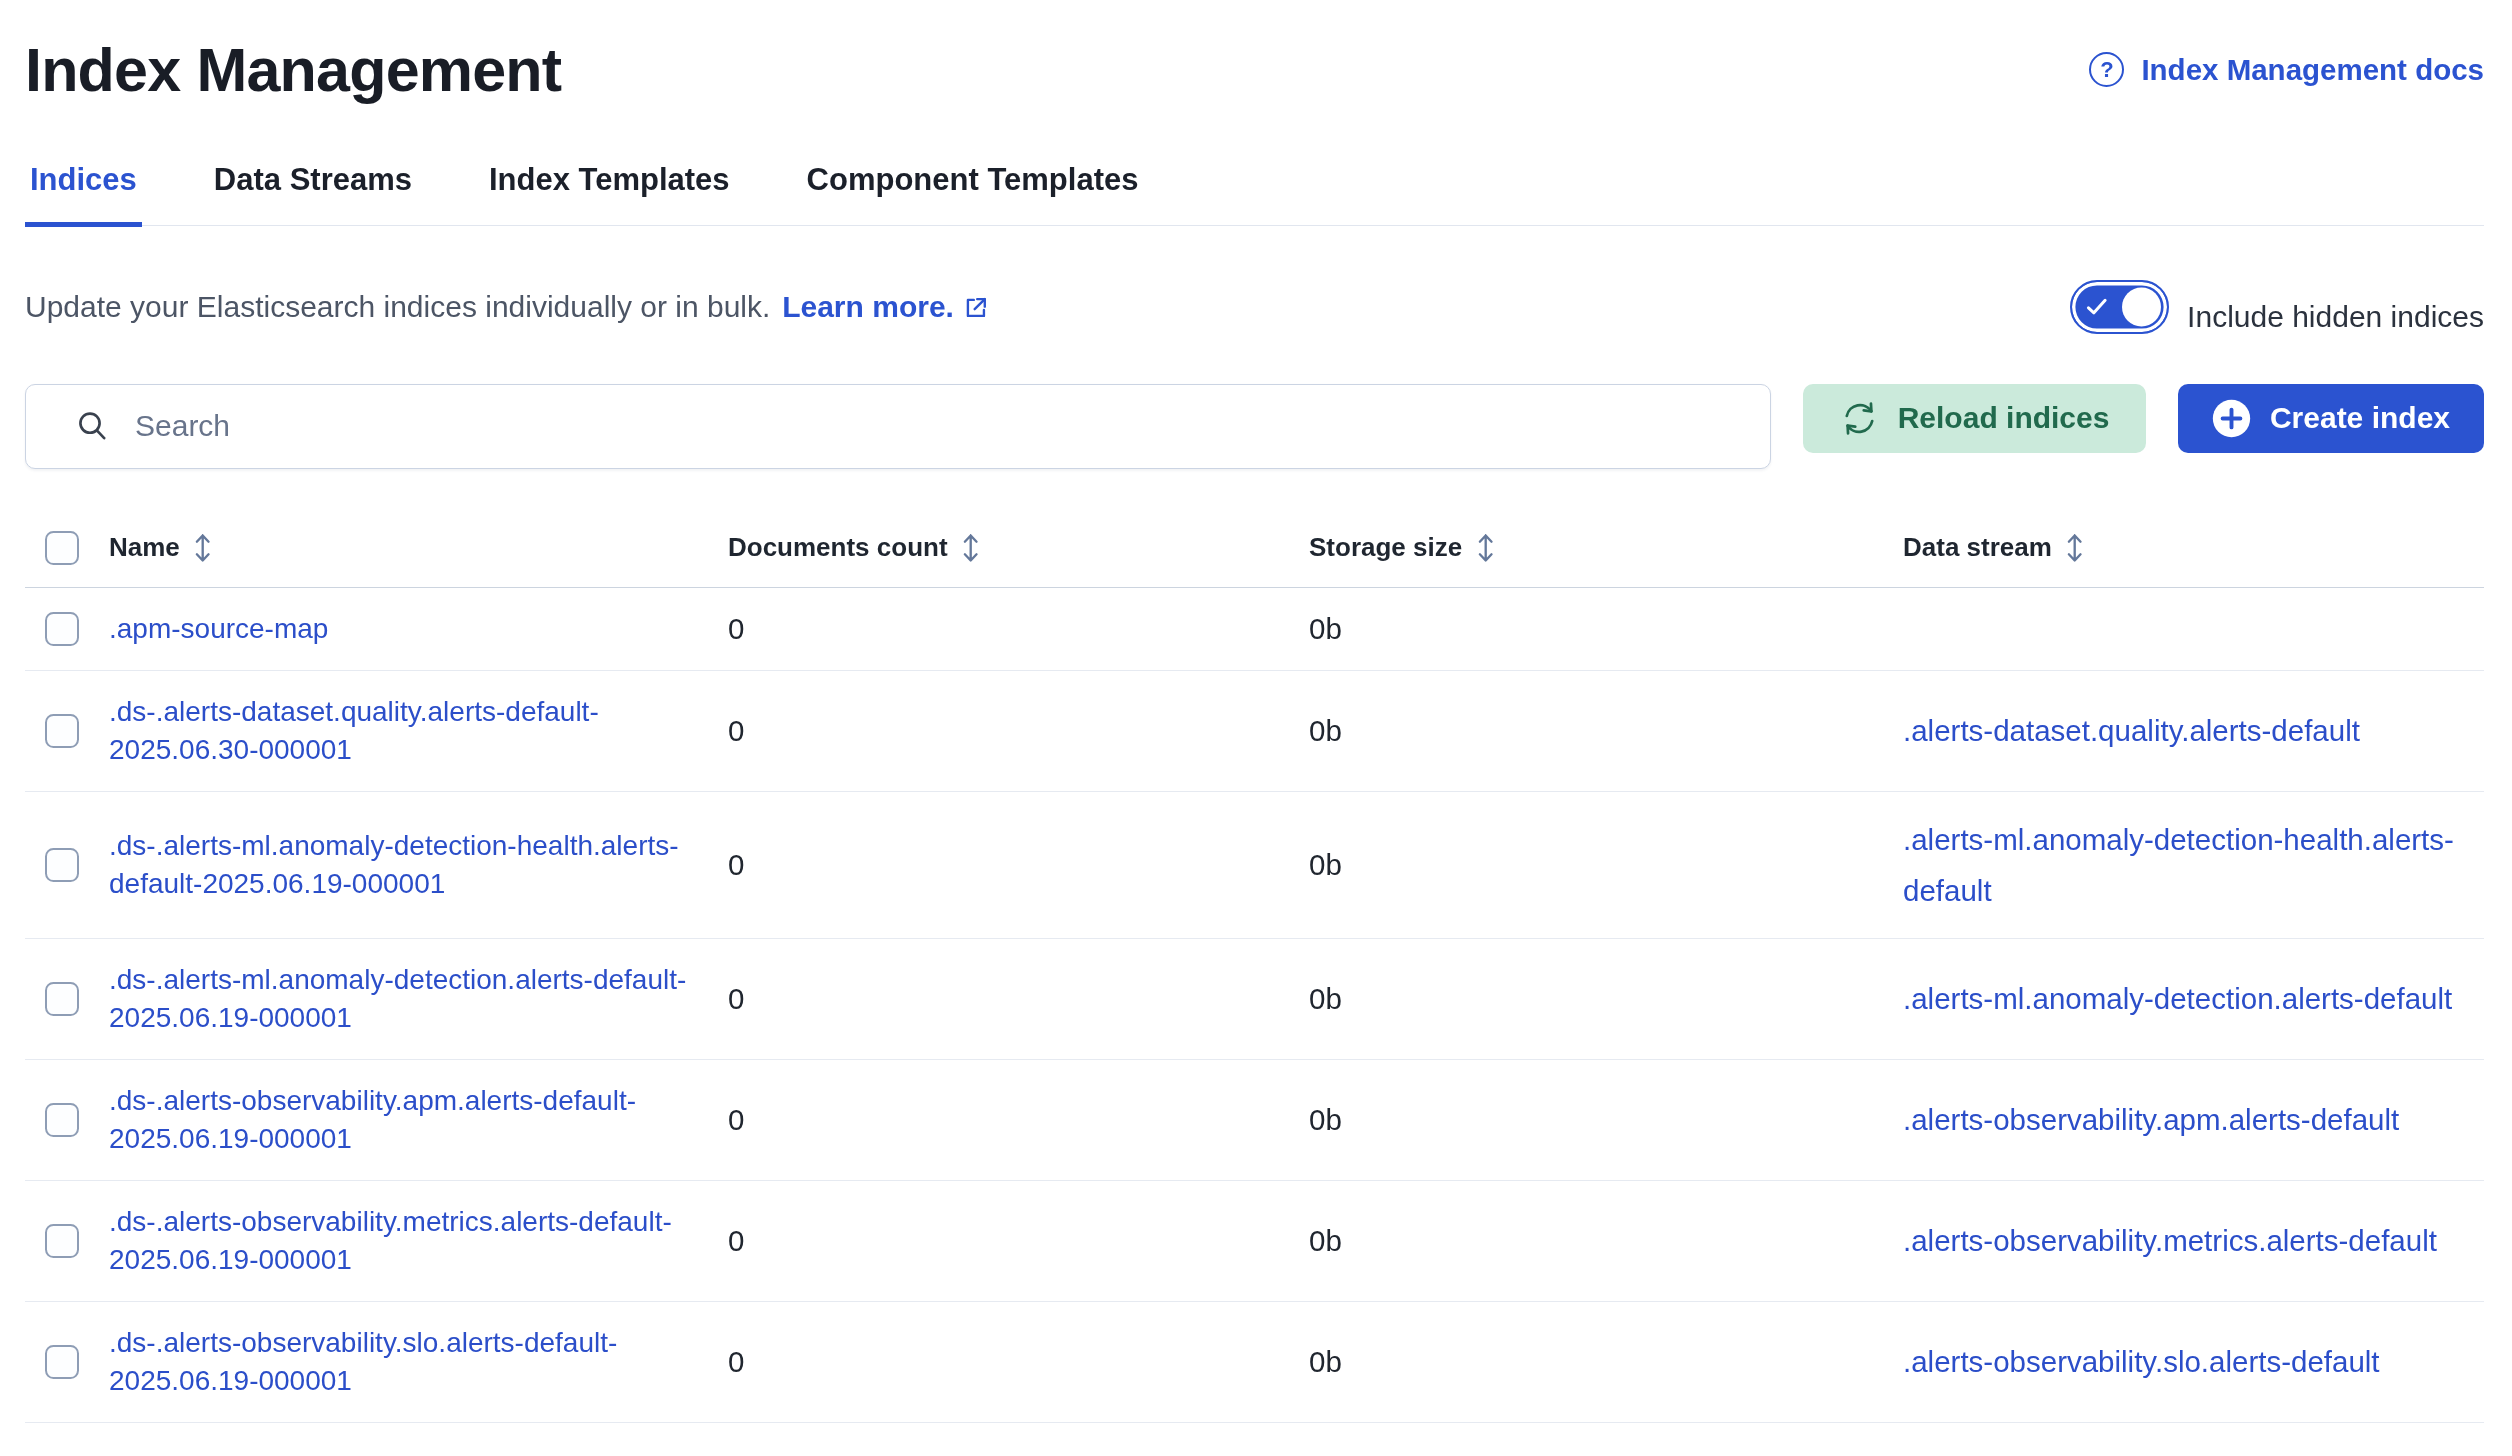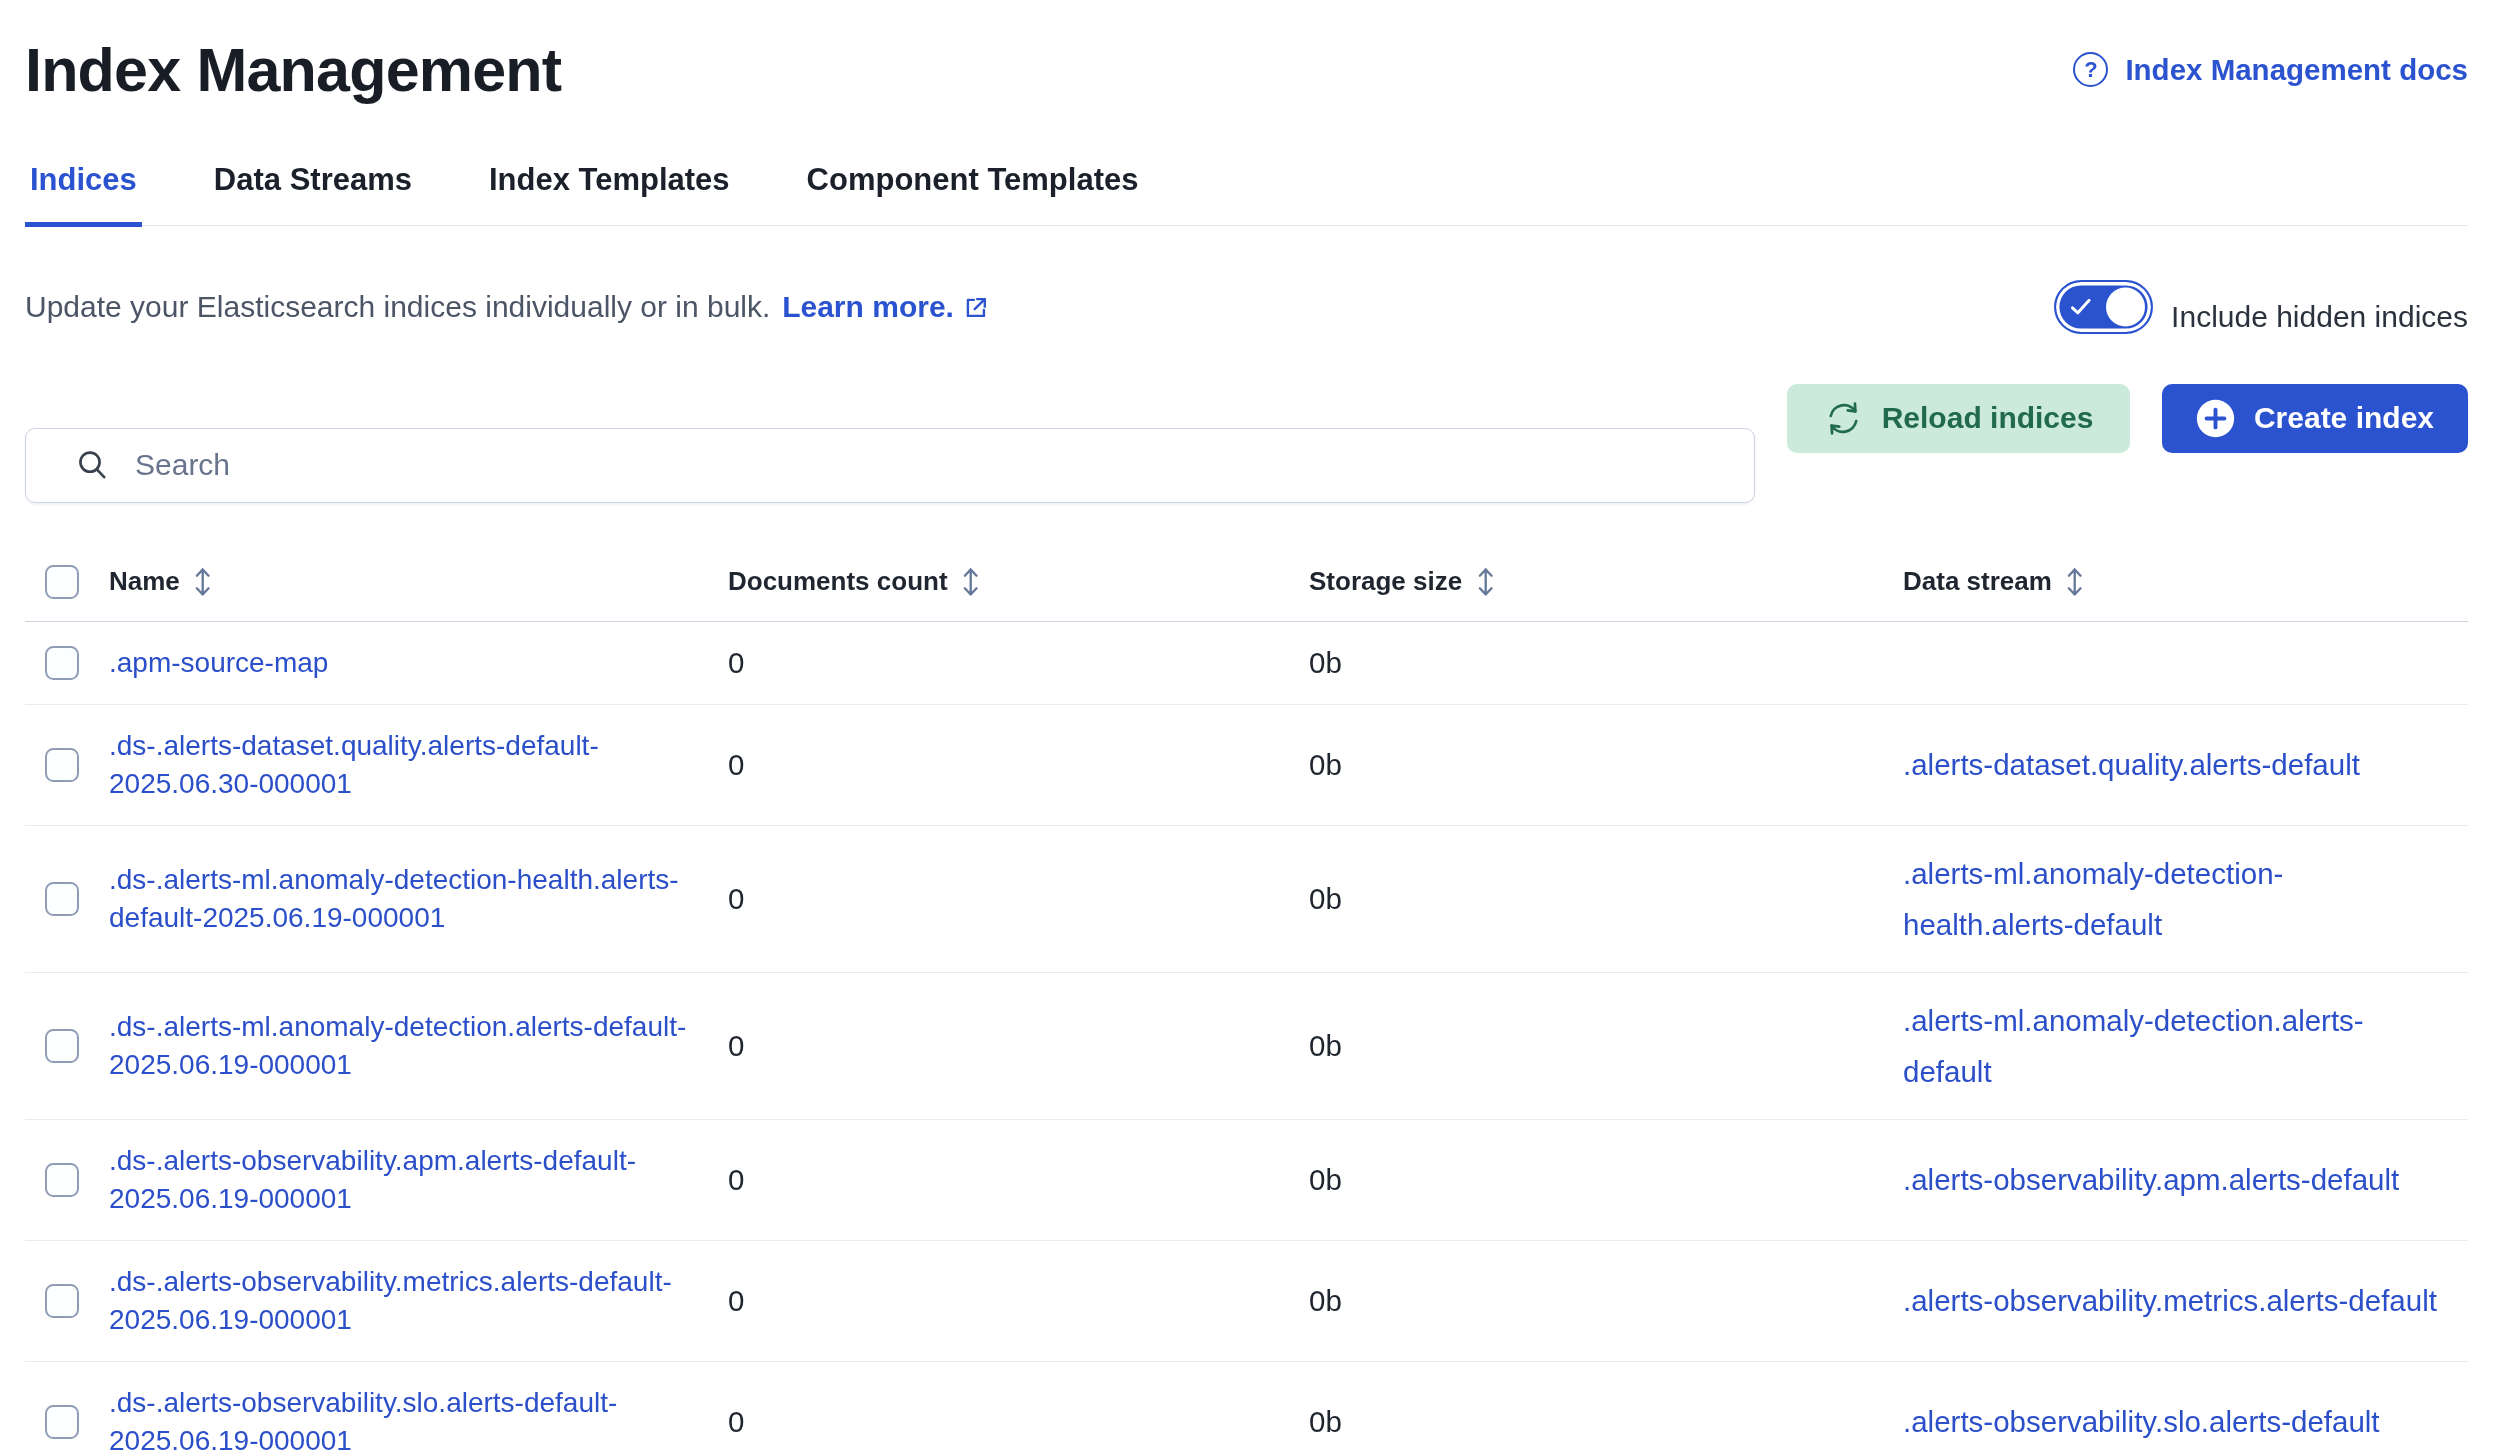--- a/index.html
+++ b/index.html
@@ -19,21 +19,21 @@
     --sort:#64789A;
     --cb-border:#8E9DB5;
   }
   *{box-sizing:border-box;margin:0;padding:0;}
   html,body{background:#fff;}
   body{
     width:2512px;height:1456px;overflow:hidden;
     font-family:"Liberation Sans","DejaVu Sans",sans-serif;
     color:var(--text-dark);
   }
-  .page{width:2512px;height:1456px;padding:29px 44px 0 25px;}
+  .page{width:2512px;height:1456px;padding:29px 28px 0 25px;}
 
   
   .title-row{display:flex;justify-content:space-between;align-items:center;height:81px;}
   .page-title{font-size:61px;font-weight:700;color:var(--title);letter-spacing:-0.8px;}
   .docs-link{display:flex;align-items:center;gap:17px;color:var(--accent);
     font-size:29.5px;font-weight:700;cursor:pointer;}
   .q-icon{width:35px;height:35px;border:2.5px solid var(--accent);border-radius:50%;
     display:flex;align-items:center;justify-content:center;font-size:22px;font-weight:700;}
 
   
@@ -49,23 +49,23 @@
   .toggle-wrap{display:flex;align-items:flex-end;gap:18.5px;}
   .toggle{position:relative;width:99px;height:54px;border-radius:29px;background:var(--accent);
     border:2.5px solid var(--accent);box-shadow:inset 0 0 0 3.4px #fff;cursor:pointer;flex:0 0 auto;}
   .toggle .knob{position:absolute;top:50%;right:5.9px;transform:translateY(-50%);
     width:39px;height:39px;border-radius:50%;background:#fff;}
   .toggle .check{position:absolute;top:50%;left:13.5px;transform:translateY(-50%);line-height:0;}
   .toggle-label{font-size:30px;color:var(--toggle-label);}
 
   
   .controls{margin-top:47px;display:flex;gap:32px;align-items:stretch;}
-  .search-box{flex:1;height:75px;border:1.7px solid var(--border-input);border-radius:10px;
+  .search-box{flex:1;height:85px;border:1.7px solid var(--border-input);border-radius:10px;
     display:flex;align-items:center;padding:0 25px 0 49px;gap:25px;background:#fff;
-    box-shadow:0 1.7px 2.5px rgba(40,55,80,0.06);margin-top:44px;}
+    box-shadow:0 1.7px 2.5px rgba(40,55,80,0.06);}
   .search-box input{border:none;outline:none;flex:1;font-size:30px;color:var(--text-dark);
     font-family:inherit;background:transparent;}
   .search-box input::placeholder{color:var(--placeholder);}
   .btn{display:flex;align-items:center;gap:18.5px;height:69px;border:none;border-radius:10px;
     font-size:30px;font-weight:700;font-family:inherit;cursor:pointer;padding:0 37px;white-space:nowrap;}
   .btn-reload{background:var(--green-bg);color:var(--green-text);}
   .btn-create{background:var(--accent);color:#fff;padding:0 34px;}
 
   
   .table{margin-top:42px;}

